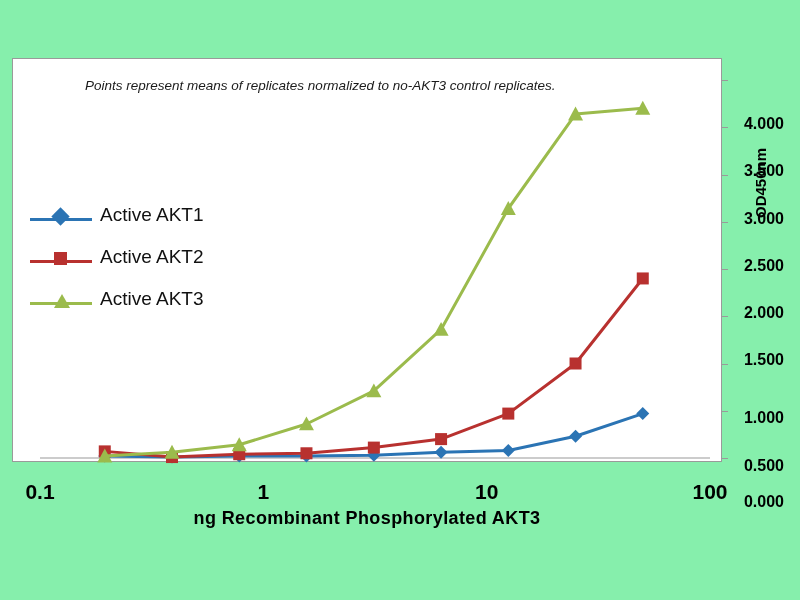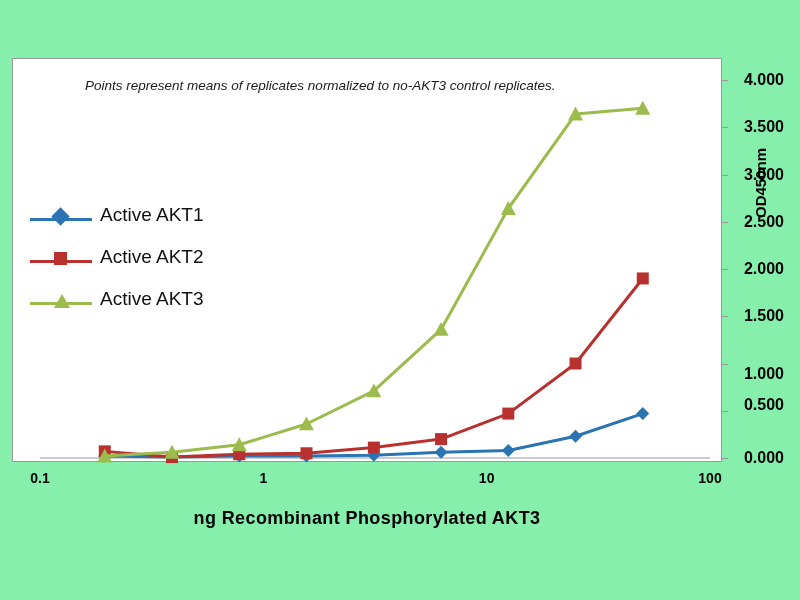--- a/index.html
+++ b/index.html
@@ -59,20 +59,21 @@
   }
   .y-tick {
     position: absolute;
     right: 0;
     font-size: 16px;
     font-weight: bold;
     color: #000;
     text-align: right;
     transform: translateY(-50%);
     white-space: nowrap;
+    margin-top: 44px;
   }
   .y-tick-mark {
     position: absolute;
     left: 722px;
     width: 6px;
     height: 1px;
     background: #9a9a9a;
   }
   .y-title {
     position: absolute;
@@ -80,22 +81,22 @@
     top: 218px;
     font-size: 15px;
     font-weight: bold;
     transform: rotate(-90deg);
     transform-origin: left top;
     white-space: nowrap;
   }
   
   .x-tick {
     position: absolute;
-    top: 470px;
-    font-size: 14px;
+    top: 480px;
+    font-size: 21px;
     font-weight: bold;
     transform: translateX(-50%);
     white-space: nowrap;
   }
   .x-title {
     position: absolute;
     top: 508px;
     left: 12px;
     width: 710px;
     text-align: center;
@@ -204,21 +205,21 @@
           <polygon points="401.0798705401768,251.98000000000002 408.5798705401768,265.855 393.5798705401768,265.855" fill="#9bbb4c"></polygon>
           <polygon points="468.30990290513256,131.01999999999998 475.80990290513256,144.89499999999998 460.80990290513256,144.89499999999998" fill="#9bbb4c"></polygon>
           <polygon points="535.5399352700883,36.51999999999998 543.0399352700883,50.39499999999998 528.0399352700883,50.39499999999998" fill="#9bbb4c"></polygon>
           <polygon points="602.7699676350442,30.849999999999966 610.2699676350442,44.724999999999966 595.2699676350442,44.724999999999966" fill="#9bbb4c"></polygon>
         </g>
       </svg>
   </div>
 
   <div class="y-axis" id="y-axis">
       <div class="y-tick" style="top: 400px;">0.000</div>
-      <div class="y-tick" style="top: 347px;">0.500</div>
+      <div class="y-tick" style="top: 364px;">0.500</div>
       <div class="y-tick" style="top: 316px;">1.000</div>
       <div class="y-tick" style="top: 258.25px;">1.500</div>
       <div class="y-tick" style="top: 211px;">2.000</div>
       <div class="y-tick" style="top: 163.75px;">2.500</div>
       <div class="y-tick" style="top: 116.5px;">3.000</div>
       <div class="y-tick" style="top: 69.25px;">3.500</div>
       <div class="y-tick" style="top: 22px;">4.000</div>
     </div>
   <div class="y-title">OD450nm</div>
 

